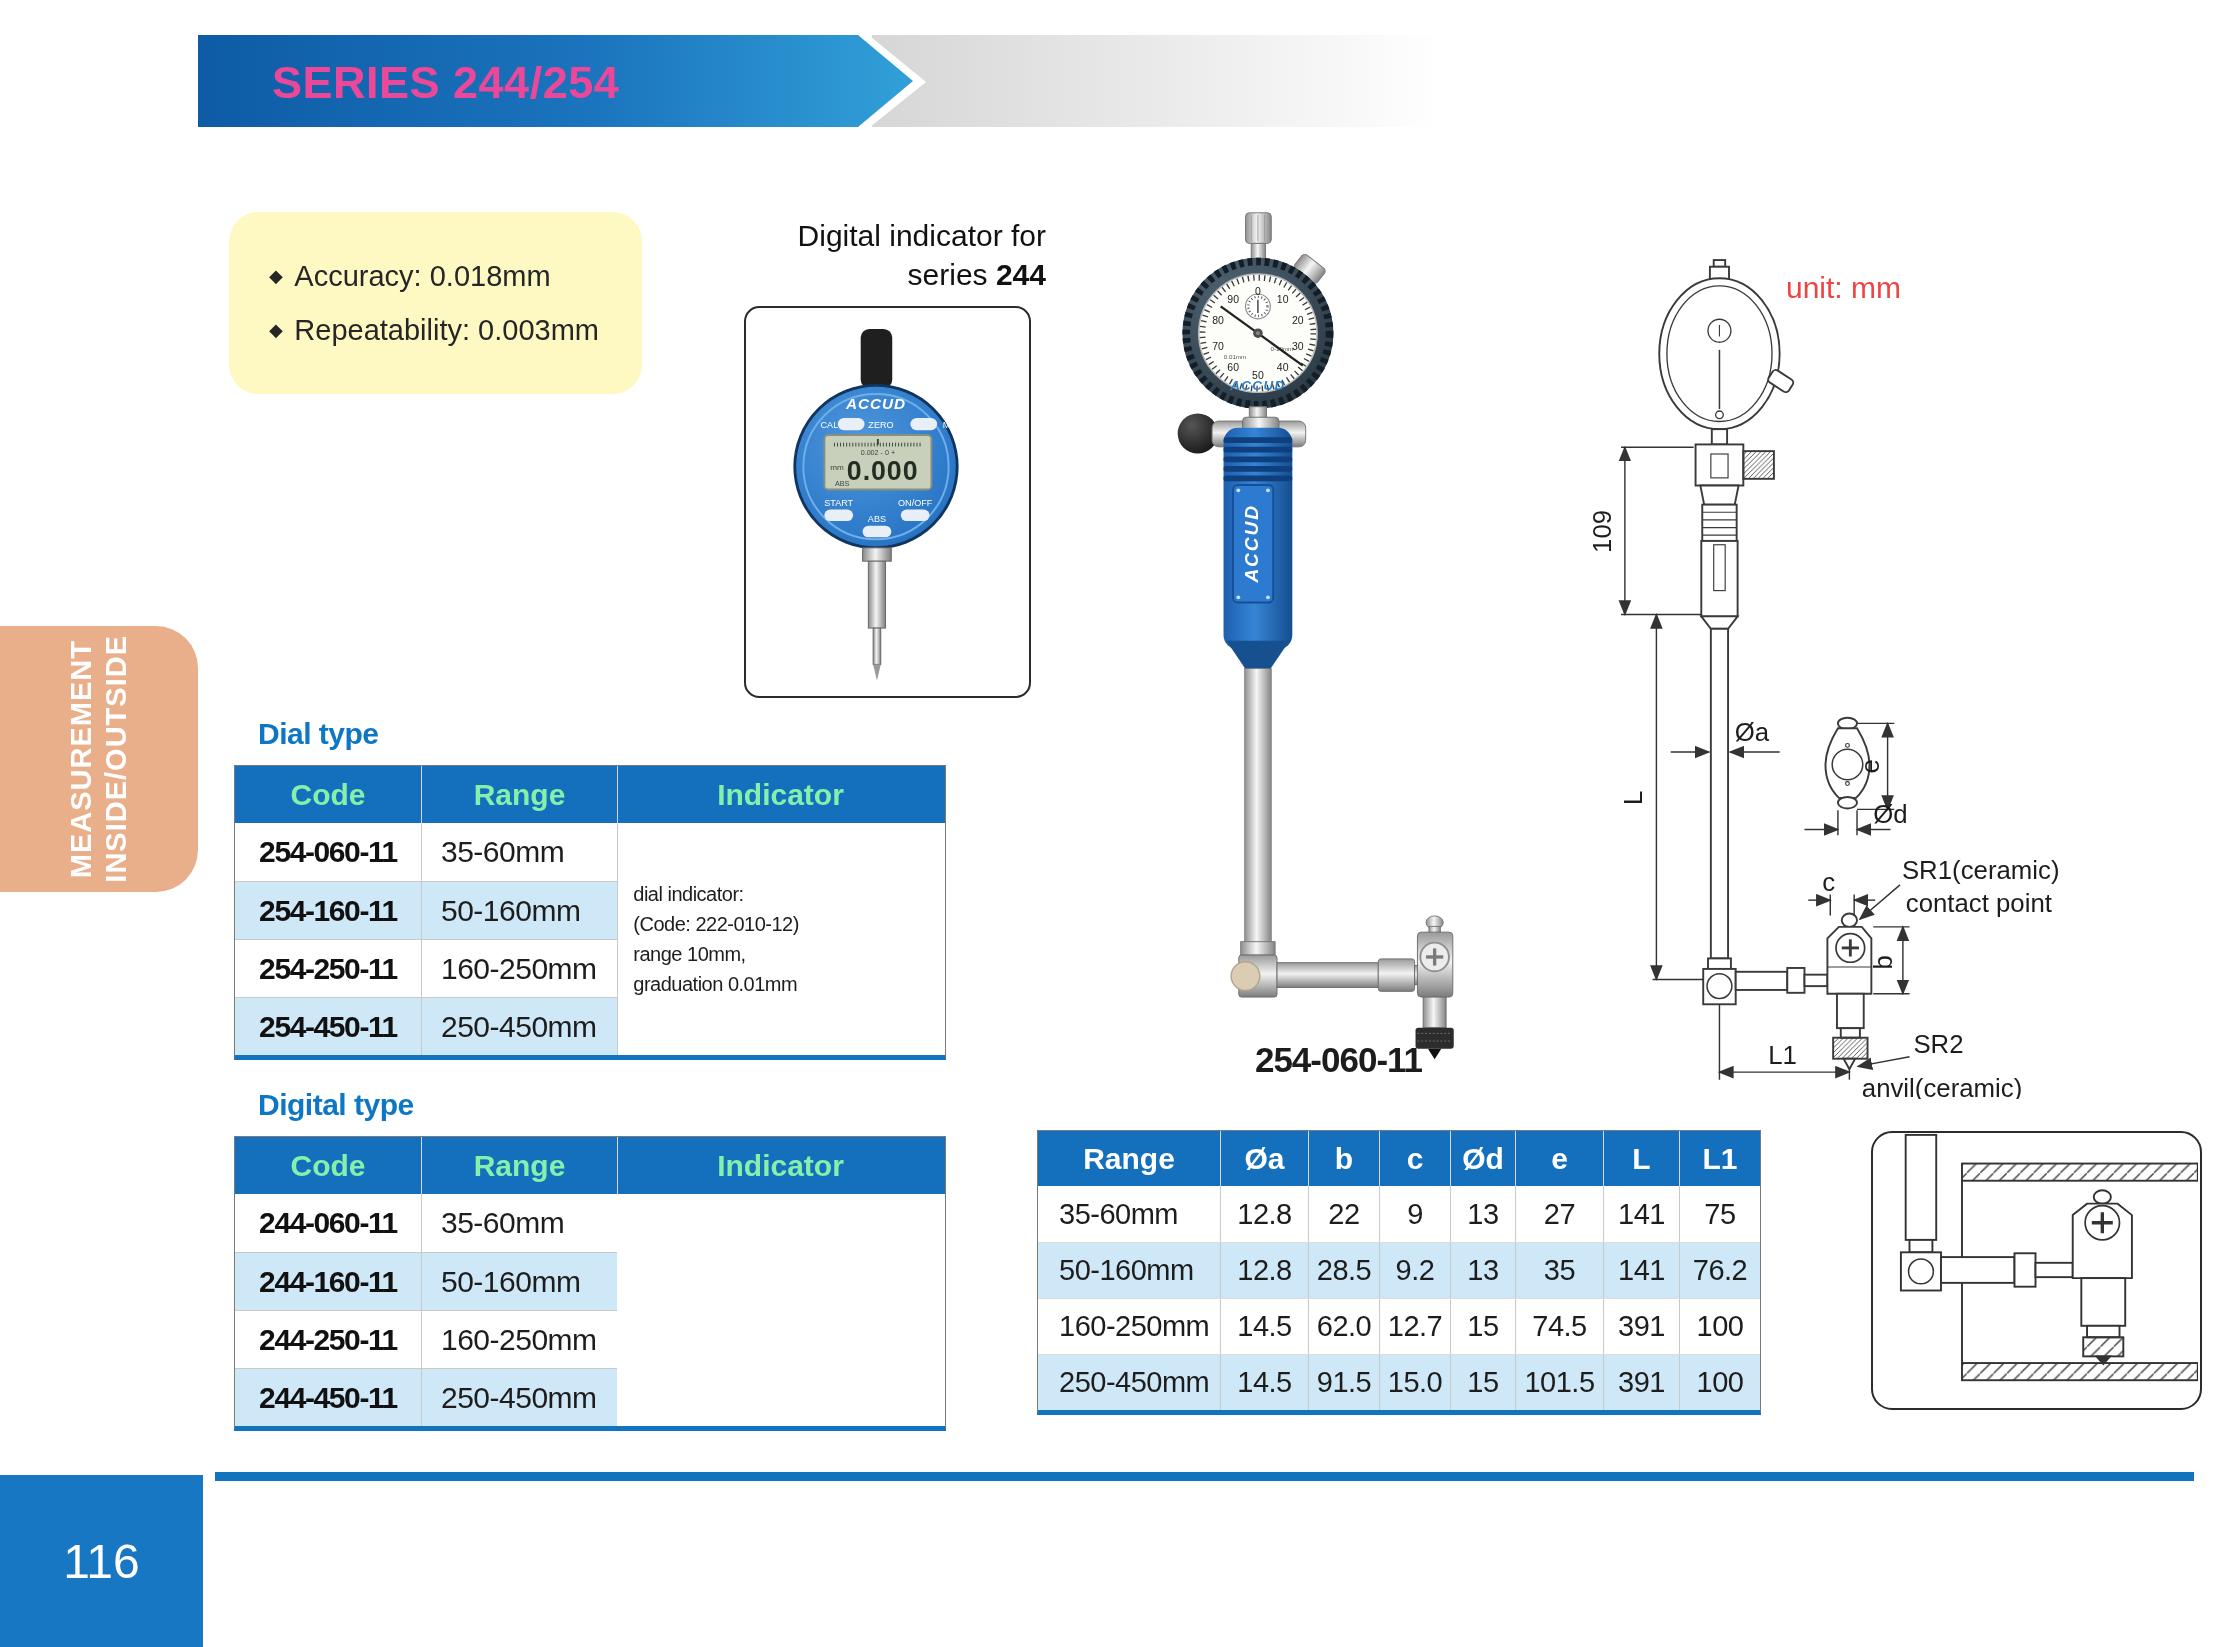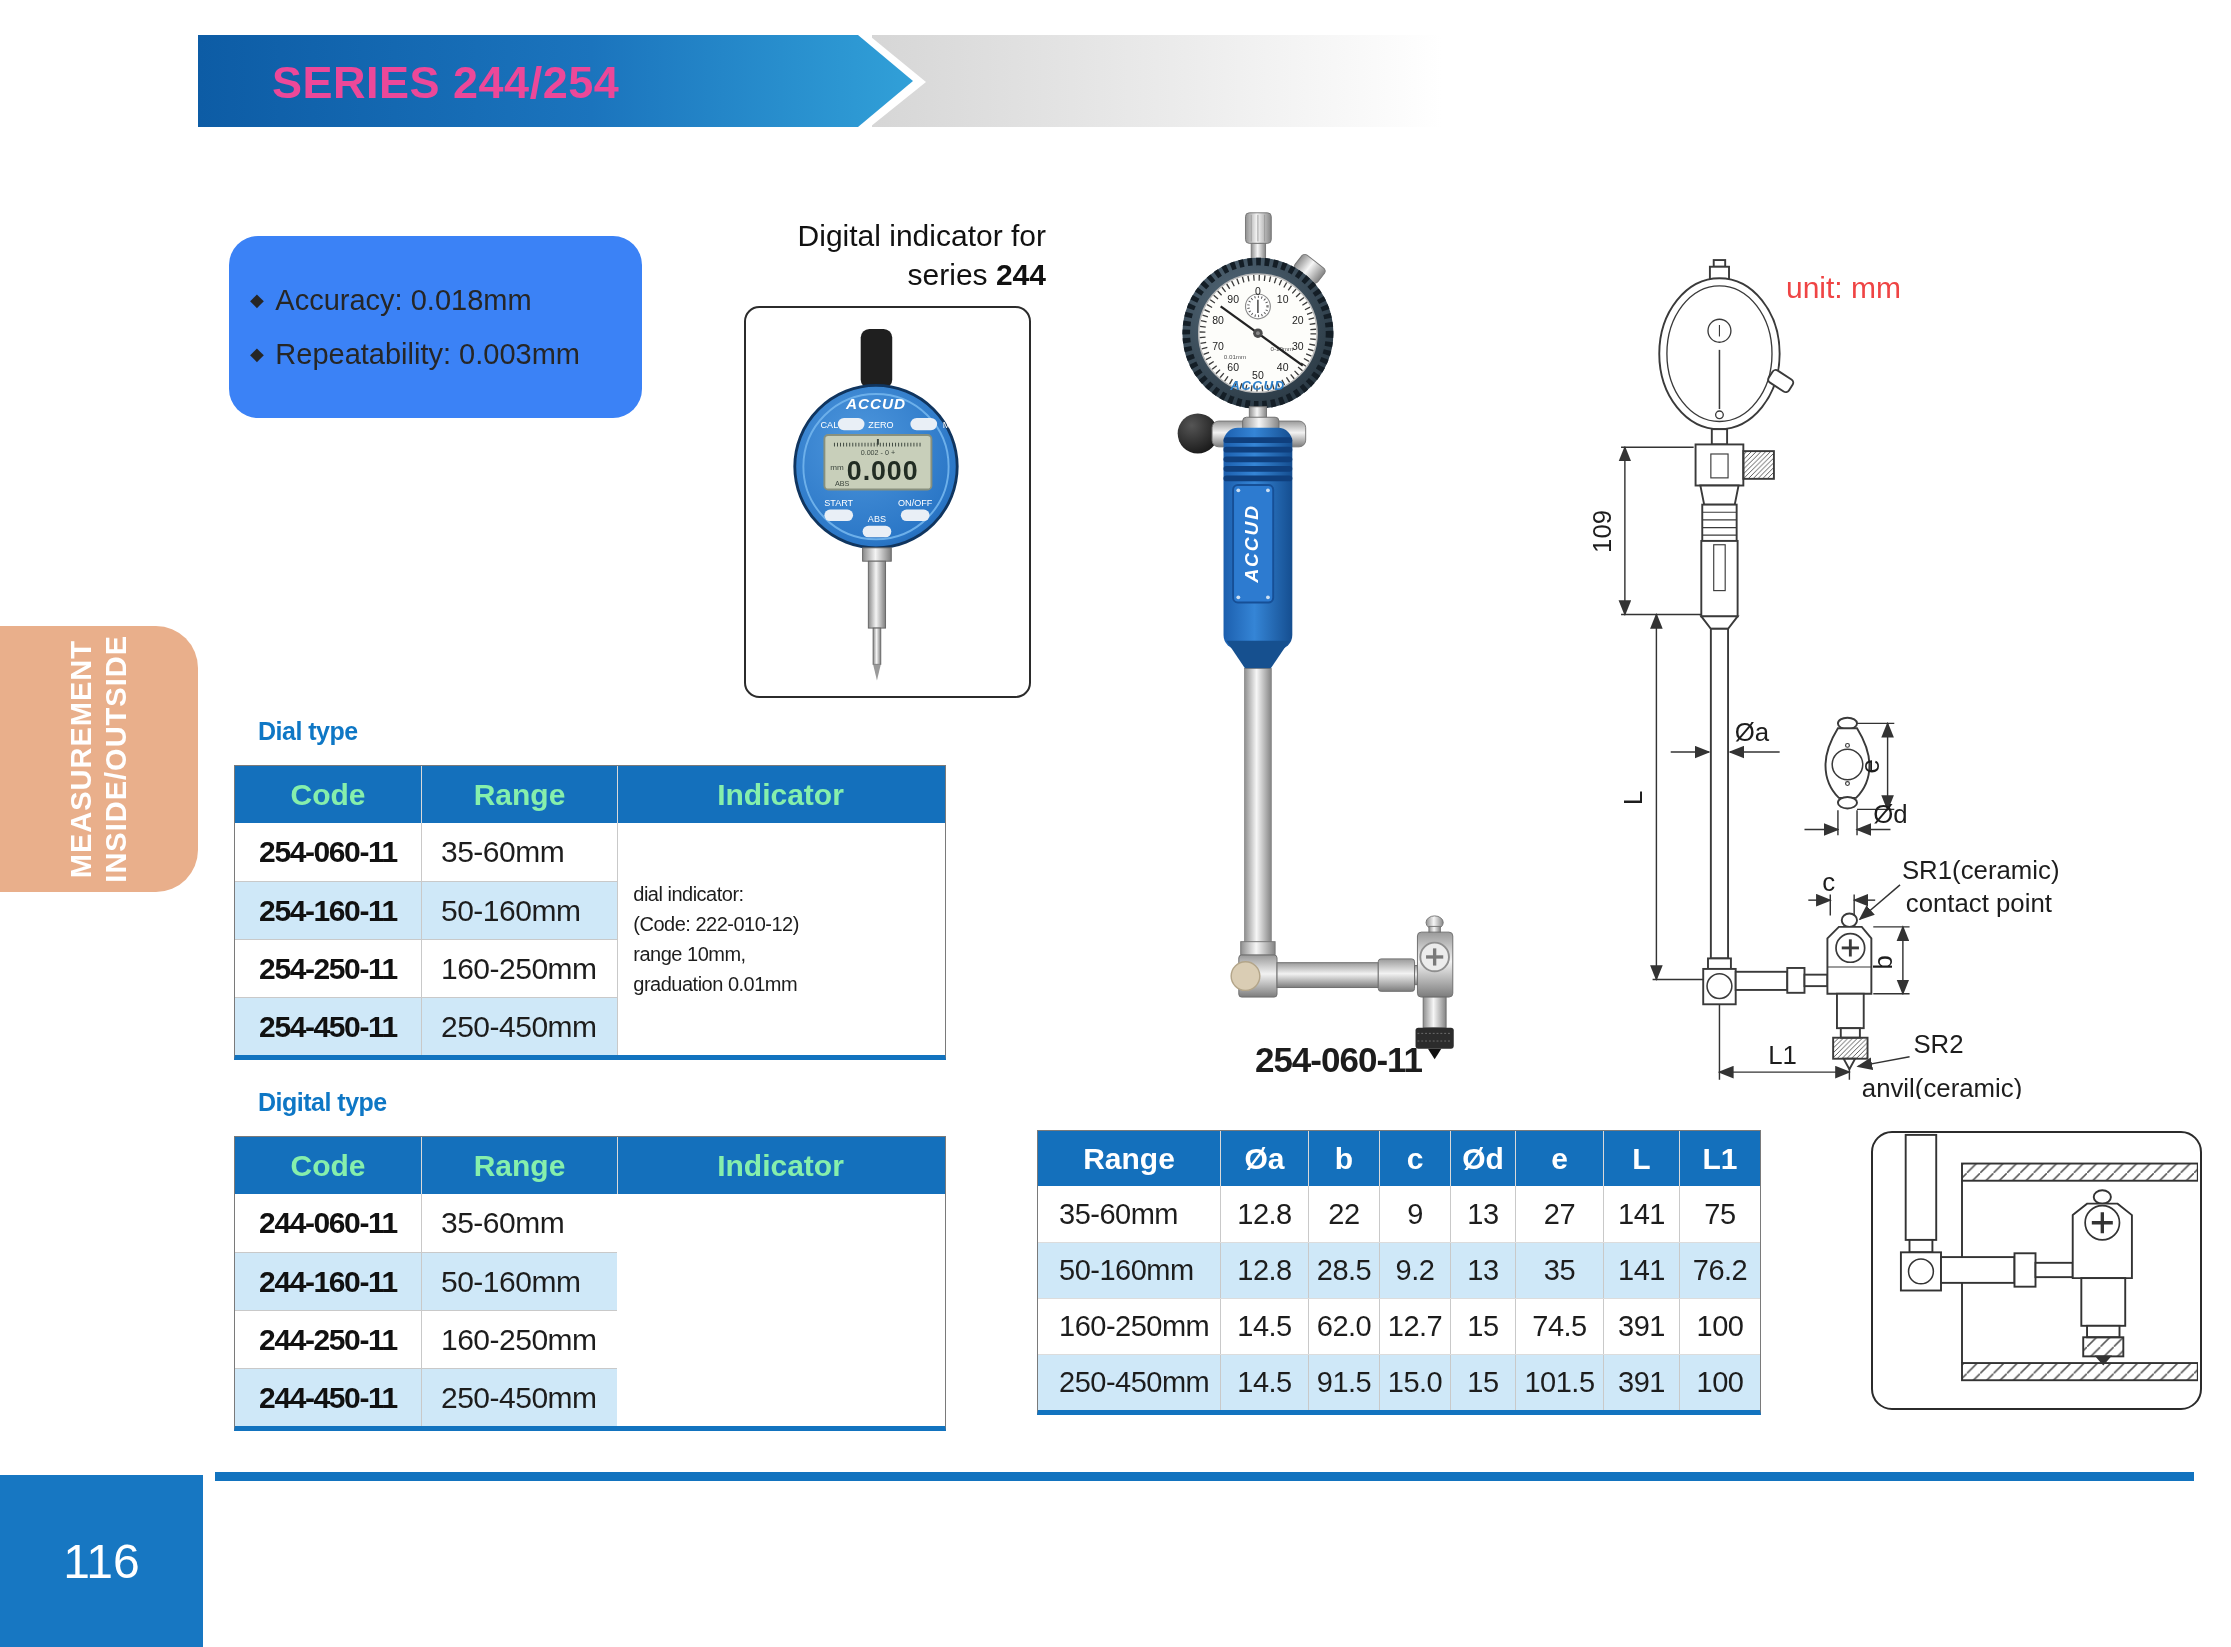--- a/index.html
+++ b/index.html
@@ -19,37 +19,37 @@
   .series-title{left:272px;top:57px;font-size:45px;font-weight:bold;color:#ec4899;letter-spacing:0.5px}
   .product-title{left:925px;top:57px;font-size:45px;font-weight:bold;color:#241b17;letter-spacing:0.5px}
 
   
   .side-tab{left:0;top:626px;width:198px;height:266px;background:#e9af8b;
     border-radius:0 42px 42px 0;display:flex;justify-content:center;align-items:center;gap:1.9px}
   .side-tab span{writing-mode:vertical-rl;transform:rotate(180deg);color:#fff;
     font-weight:bold;font-size:29px;letter-spacing:1px;white-space:nowrap}
 
   
-  .specs-box{left:229px;top:236px;width:413px;height:182px;background:#3b82f6;border-radius:29px;
-    display:flex;flex-direction:column;justify-content:center;gap:21px;padding-left:21px}
+  .specs-box{left:229px;top:212px;width:413px;height:182px;background:#fef9c3;border-radius:29px;
+    display:flex;flex-direction:column;justify-content:center;gap:21px;padding-left:40px}
   .spec-line{font-size:29px;color:#262626;white-space:nowrap}
   .spec-line .blt{font-size:18px;margin-right:11.5px;position:relative;top:-3.8px}
 
   
   .ind-caption{left:731px;top:216px;width:315px;text-align:right;font-size:30px;line-height:1.3;color:#111}
   .ind-box{left:744px;top:306px;width:287px;height:392px;border:2.9px solid #2b2b2b;border-radius:15.3px;background:#fff;overflow:hidden}
 
   
   .prod-caption{left:1224px;top:1040px;width:229px;text-align:center;font-size:35px;font-weight:bold;color:#1c1c1c;letter-spacing:-1px}
 
   
   .unit-label{left:1786px;top:271px;font-size:30px;color:#ef4444}
 
   
-  .section-title{color:#0e77c5;font-weight:bold;font-size:25px;letter-spacing:-0.5px}
+  .section-title{color:#0e77c5;font-weight:bold;font-size:30px;letter-spacing:-0.5px}
   .spec-table{position:absolute;width:712px;border:1.9px solid #7a7a7a;border-bottom:5.7px solid #1273bf;background:#fff}
   .spec-head{display:flex;height:57px;background:#1470bc}
   .spec-head .h{display:flex;align-items:center;justify-content:center;color:#86efac;font-weight:bold;font-size:30px}
   .hc1{width:186px}.hc2{width:196px;border-left:1.9px solid #d9d9d9}.hc3{width:326px;border-left:1.9px solid #d9d9d9}
   .spec-body{display:flex}
   .left-rows{width:382px}
   .srow{display:flex;height:58px}
   .srow+.srow{border-top:1.9px solid #c9c9c9}
   .srow.alt{background:#cfe8f8}
   .cell-code{width:186px;display:flex;align-items:center;justify-content:center;

